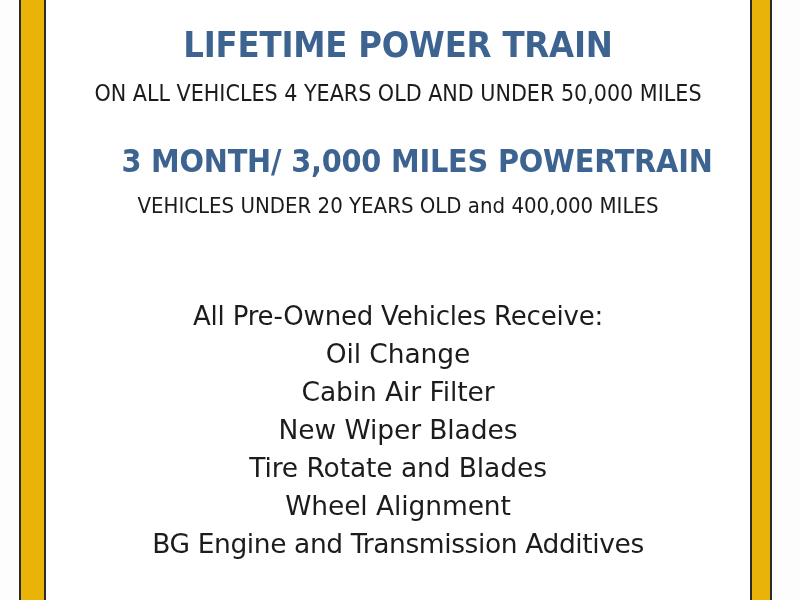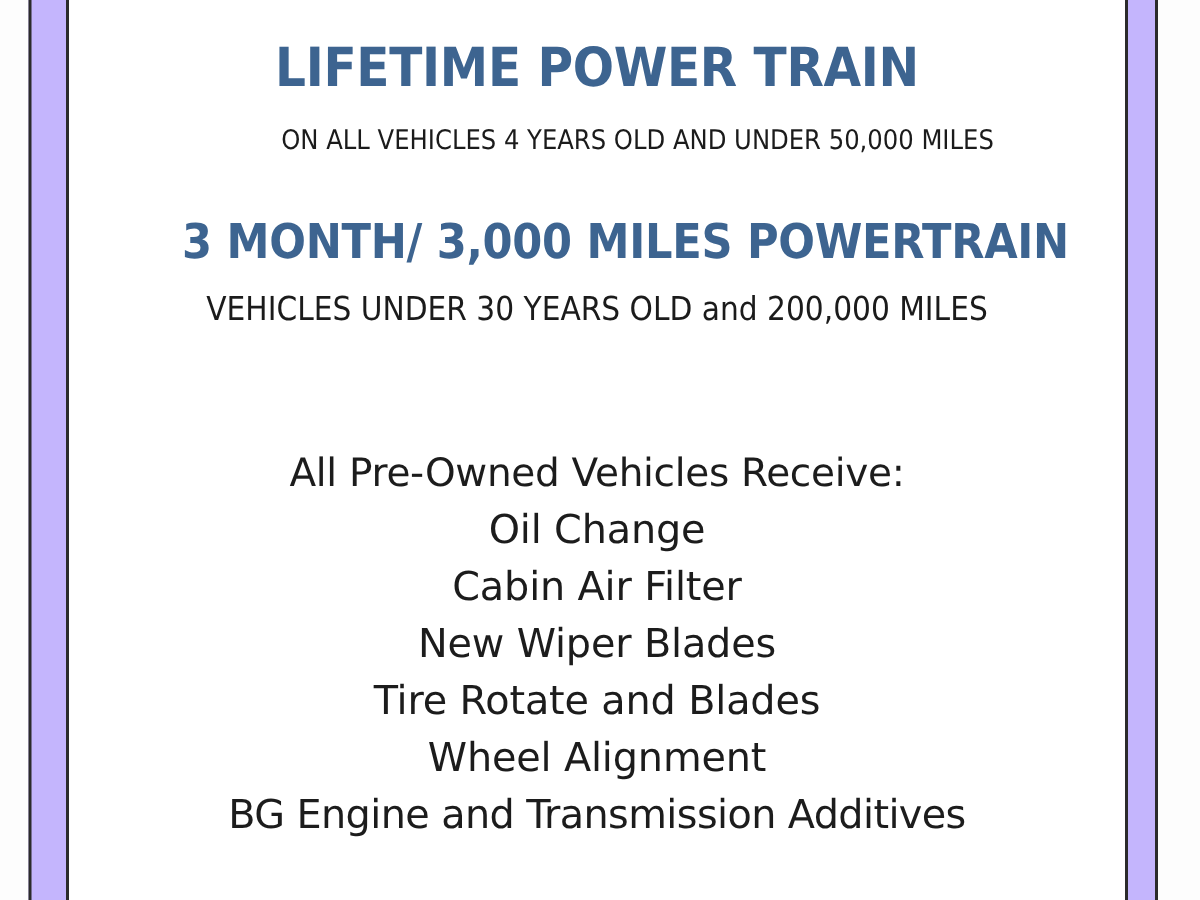--- a/index.html
+++ b/index.html
@@ -13,21 +13,21 @@
     overflow: hidden;
     background: #ffffff;
     font-family: "Liberation Sans", sans-serif;
     -webkit-font-smoothing: antialiased;
   }
 
   #flyer {
     position: relative;
     width: 800px;
     height: 600px;
-    background: #c4b5fd;
+    background: #eab308;
     overflow: hidden;
   }
 
   
   .gutter {
     position: absolute;
     top: 0;
     height: 600px;
     background: #fdfdfd;
   }
@@ -93,23 +93,22 @@
     left: 0;
     width: 704px;
     font-size: 36px;
     line-height: 40px;
   }
   #subline-1 {
     position: absolute;
     top: 80px;
     left: 0;
     width: 704px;
-    font-size: 18px;
+    font-size: 23px;
     line-height: 26px;
-    padding-left: 27px;
   }
   #headline-2 {
     position: absolute;
     top: 143px;
     left: 0;
     width: 704px;
     font-size: 32px;
     line-height: 36px;
     padding-left: 19px;
   }
@@ -178,21 +177,21 @@
 
     <div id="subline-1">
       <span class="subline">ON ALL VEHICLES 4 YEARS OLD AND UNDER 50,000 MILES</span>
     </div>
 
     <div id="headline-2">
       <span class="headline">3 MONTH/ 3,000 MILES POWERTRAIN</span>
     </div>
 
     <div id="subline-2">
-      <span class="subline">VEHICLES UNDER 30 YEARS OLD and 200,000 MILES</span>
+      <span class="subline">VEHICLES UNDER 20 YEARS OLD and 400,000 MILES</span>
     </div>
 
     <div id="services">
       <span class="svc-heading">All Pre-Owned Vehicles Receive:</span>
       <span class="svc-item">Oil Change</span>
       <span class="svc-item">Cabin Air Filter</span>
       <span class="svc-item">New Wiper Blades</span>
       <span class="svc-item">Tire Rotate and Blades</span>
       <span class="svc-item">Wheel Alignment</span>
       <span class="svc-item wide">BG Engine and Transmission Additives</span>

